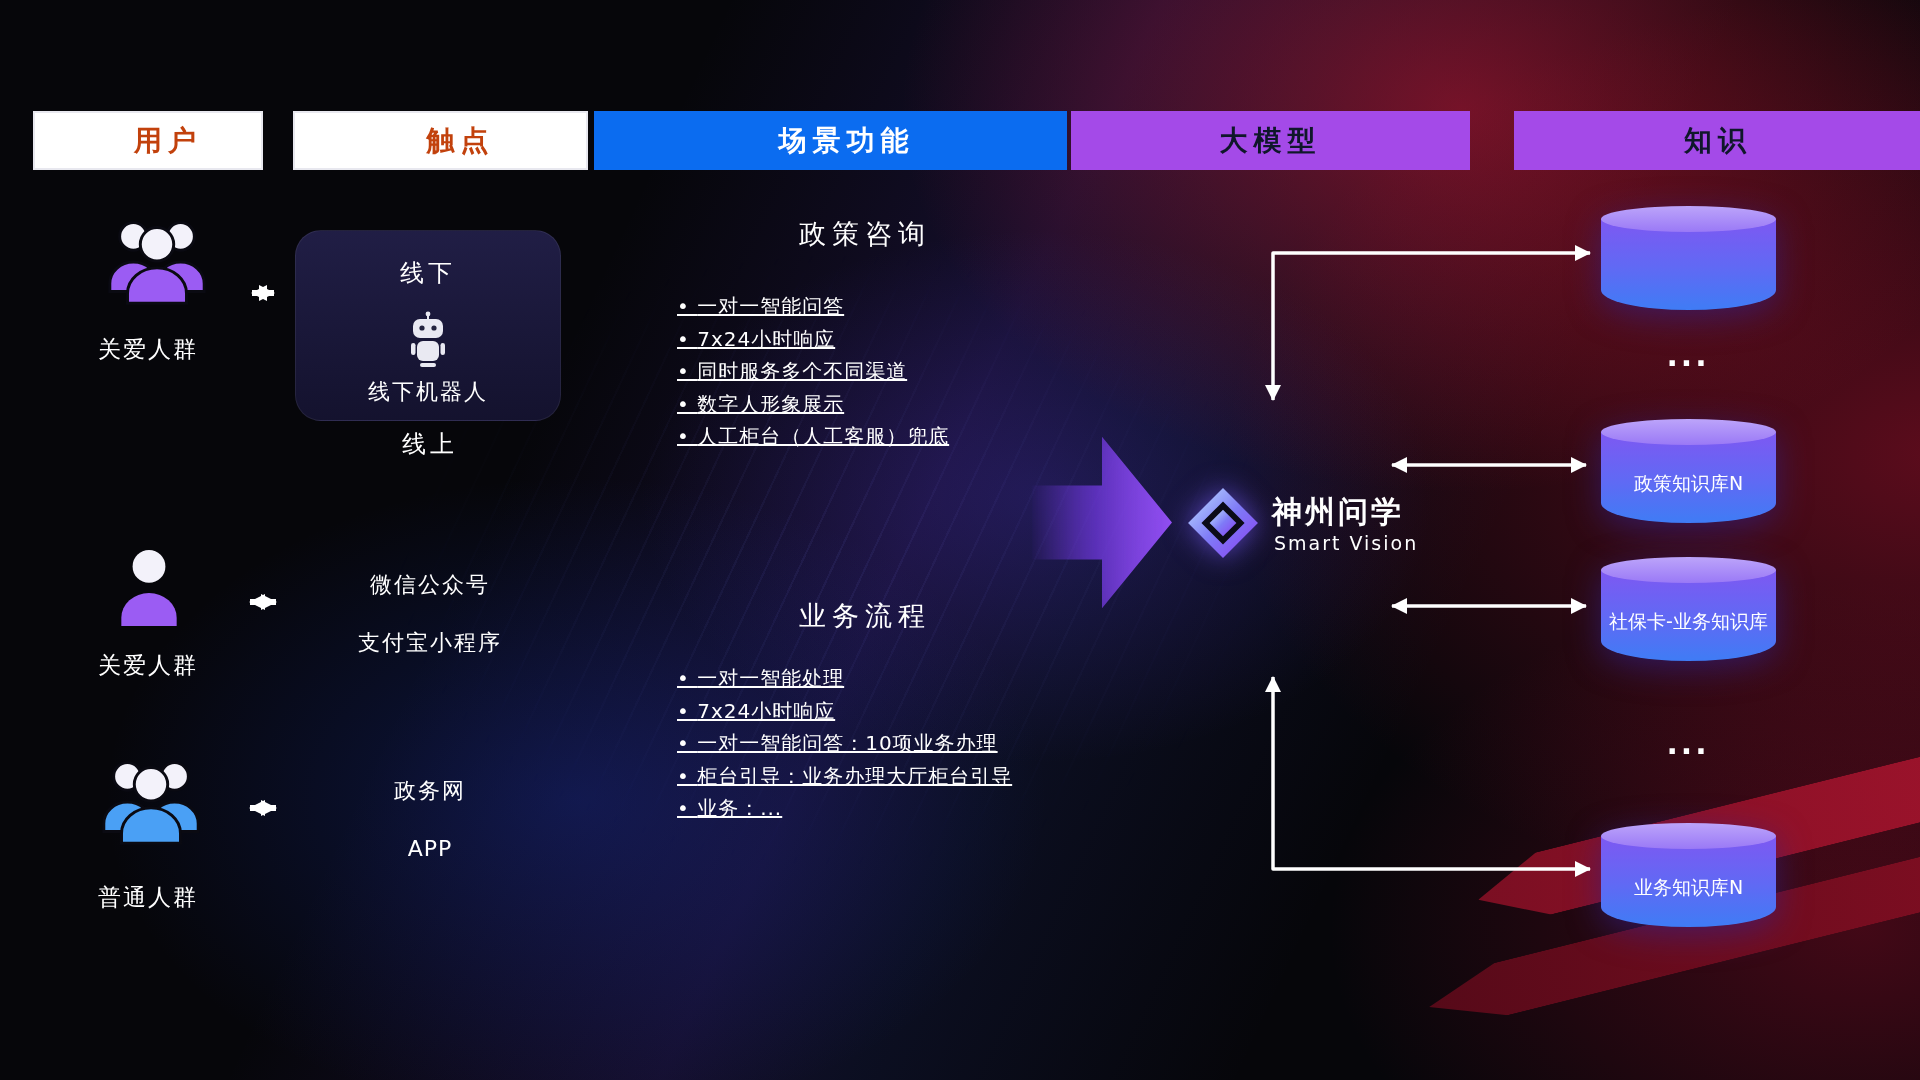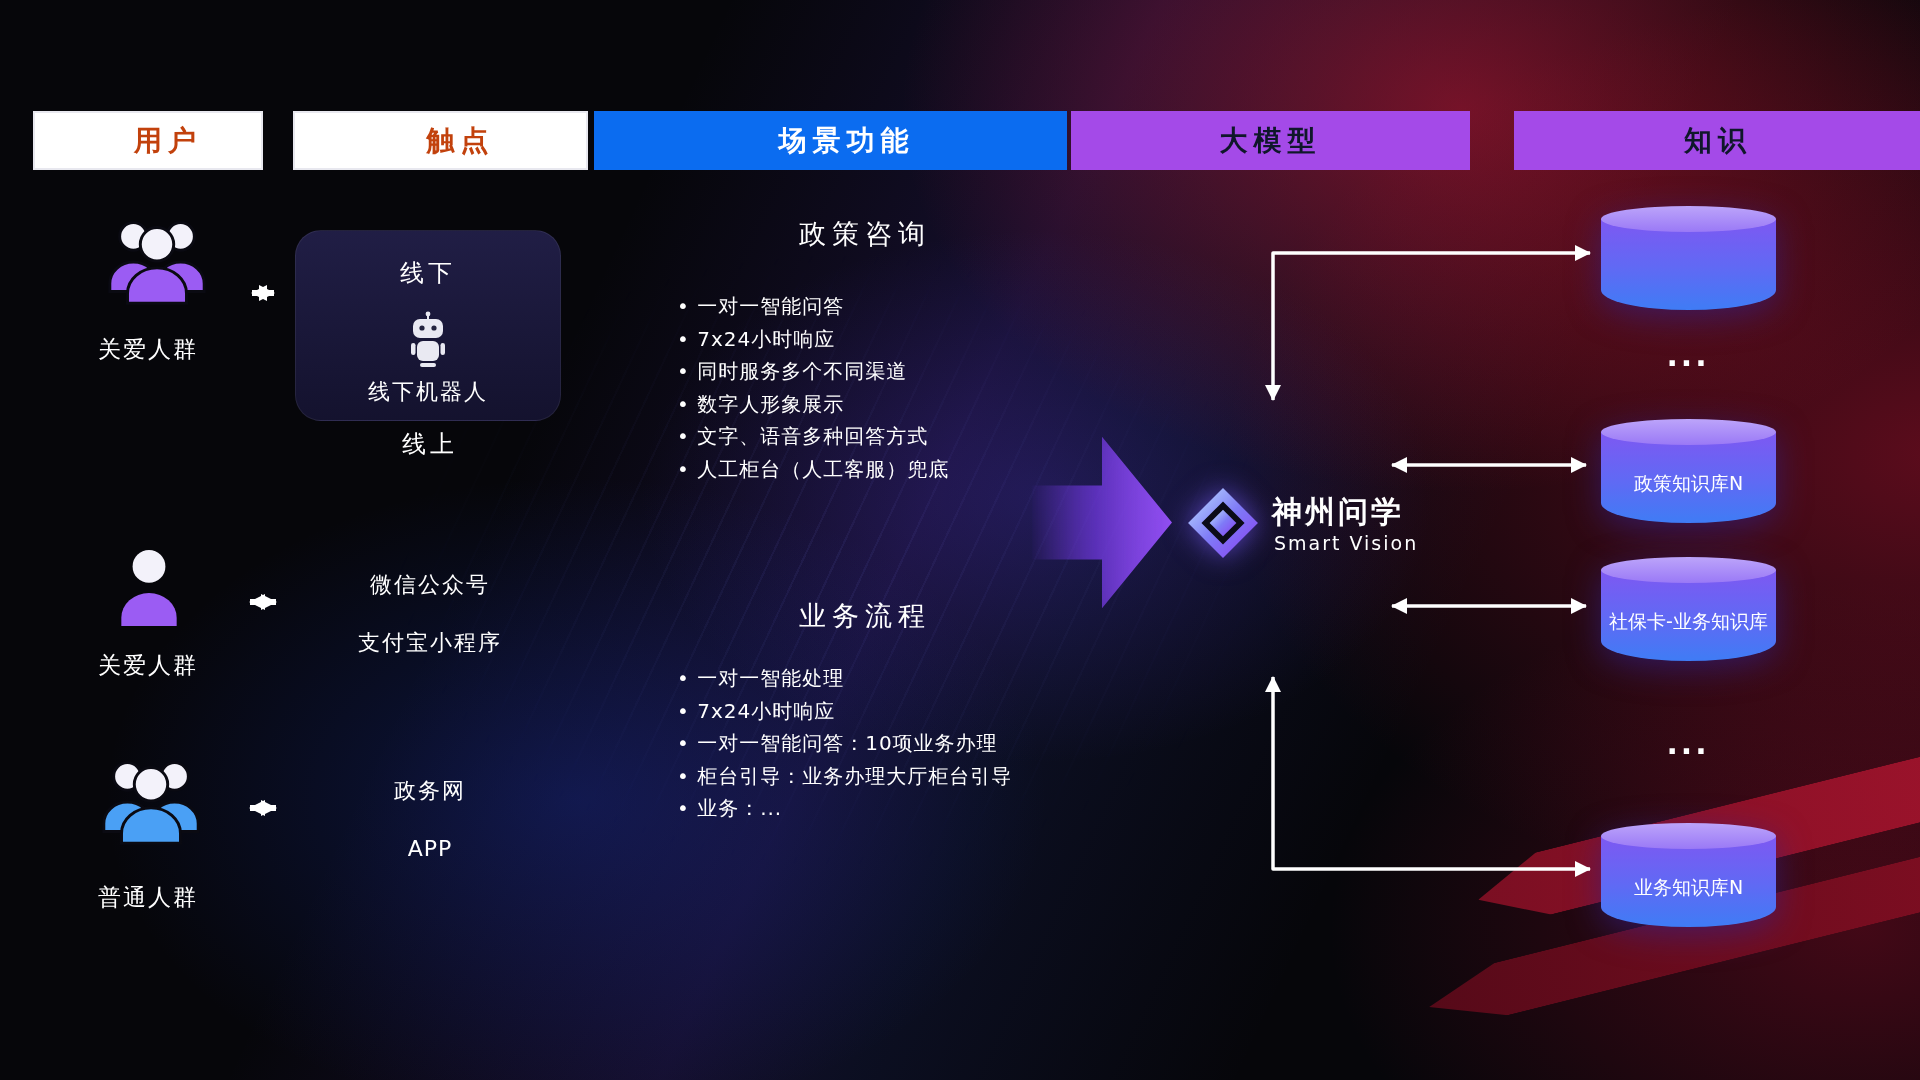--- a/index.html
+++ b/index.html
@@ -70,21 +70,21 @@
   .tp-ch0 { top:570px; font-size:22px; }
   .tp-ch1 { top:628px; font-size:22px; }
   .tp-ch2 { top:776px; font-size:22px; }
   .tp-ch3 { top:836px; font-size:22px; letter-spacing:1px; }
 
   
   .sc-title { position:absolute; left:655px; width:420px; text-align:center;
     font-size:27px; font-weight:500; letter-spacing:6px; }
   .sc-title1 { top:216px; }
   .sc-title2 { top:598px; }
-  .sc-list { position:absolute; left:677px; list-style:none; }
+  .sc-list { position:absolute; left:677px; list-style:none;text-decoration:underline; }
   .sc-list1 { top:290px; }
   .sc-list2 { top:662px; }
   .sc-list li { font-size:20px; line-height:32.5px; letter-spacing:1px; color:#fff; }
   .sc-list li::before { content:"•  "; color:#fff; }
 
   
   .flow-arrow { position:absolute; left:1032px; top:425px; width:140px; height:195px;
     background:linear-gradient(90deg, rgba(100,50,220,0) 0%, rgba(118,58,235,.55) 45%, rgba(152,82,250,.95) 100%);
     clip-path:polygon(0 31%, 50% 31%, 50% 6%, 100% 50%, 50% 94%, 50% 69%, 0 69%);
     filter:drop-shadow(0 0 18px rgba(130,70,240,.55)); }
@@ -186,21 +186,20 @@
     <div class="tp-text tp-ch1">支付宝小程序</div>
     <div class="tp-text tp-ch2">政务网</div>
     <div class="tp-text tp-ch3">APP</div>
 
     <div class="sc-title sc-title1">政策咨询</div>
     <ul class="sc-list sc-list1">
       <li>一对一智能问答</li>
       <li>7x24小时响应</li>
       <li>同时服务多个不同渠道</li>
       <li>数字人形象展示</li>
-      <li>文字、语音多种回答方式</li>
       <li>人工柜台（人工客服）兜底</li>
     </ul>
 
     <div class="sc-title sc-title2">业务流程</div>
     <ul class="sc-list sc-list2">
       <li>一对一智能处理</li>
       <li>7x24小时响应</li>
       <li>一对一智能问答：10项业务办理</li>
       <li>柜台引导：业务办理大厅柜台引导</li>
       <li>业务：...</li>

